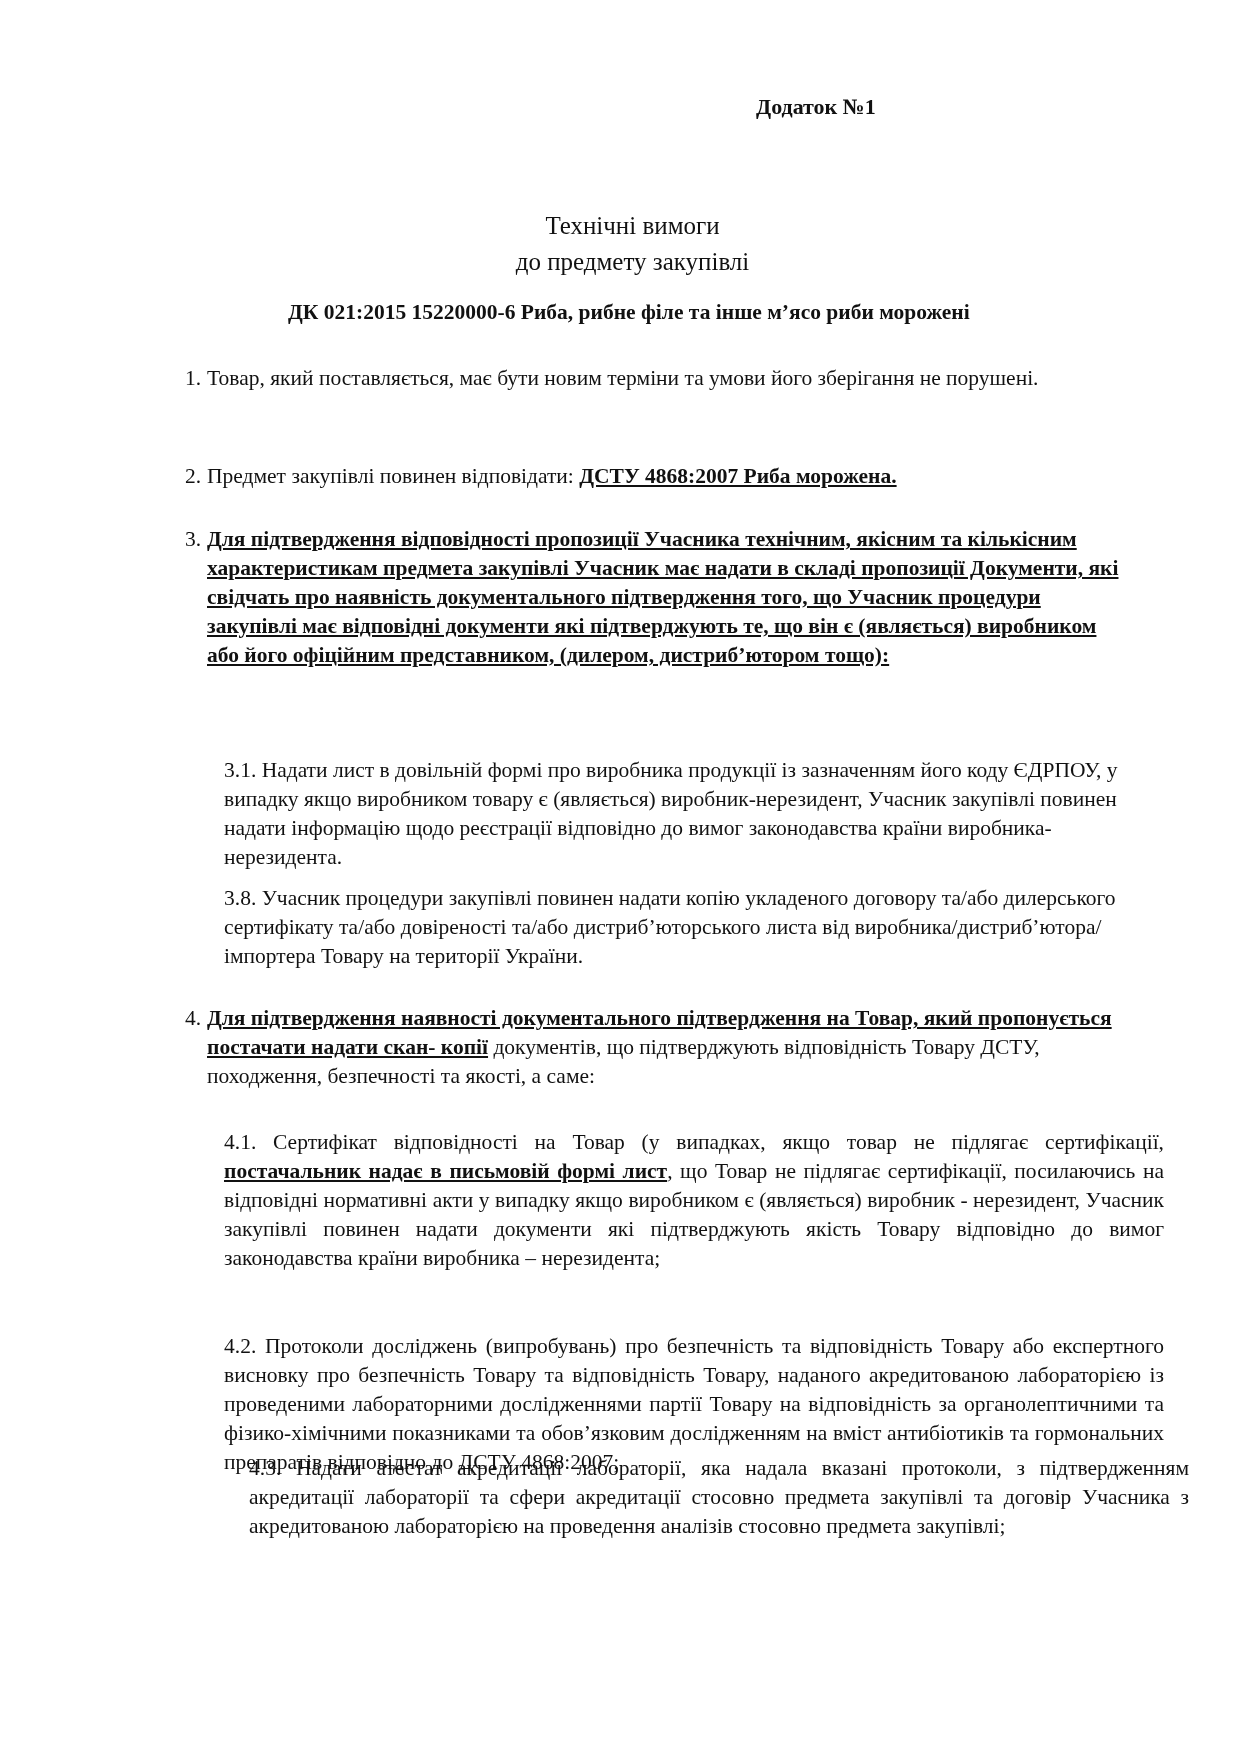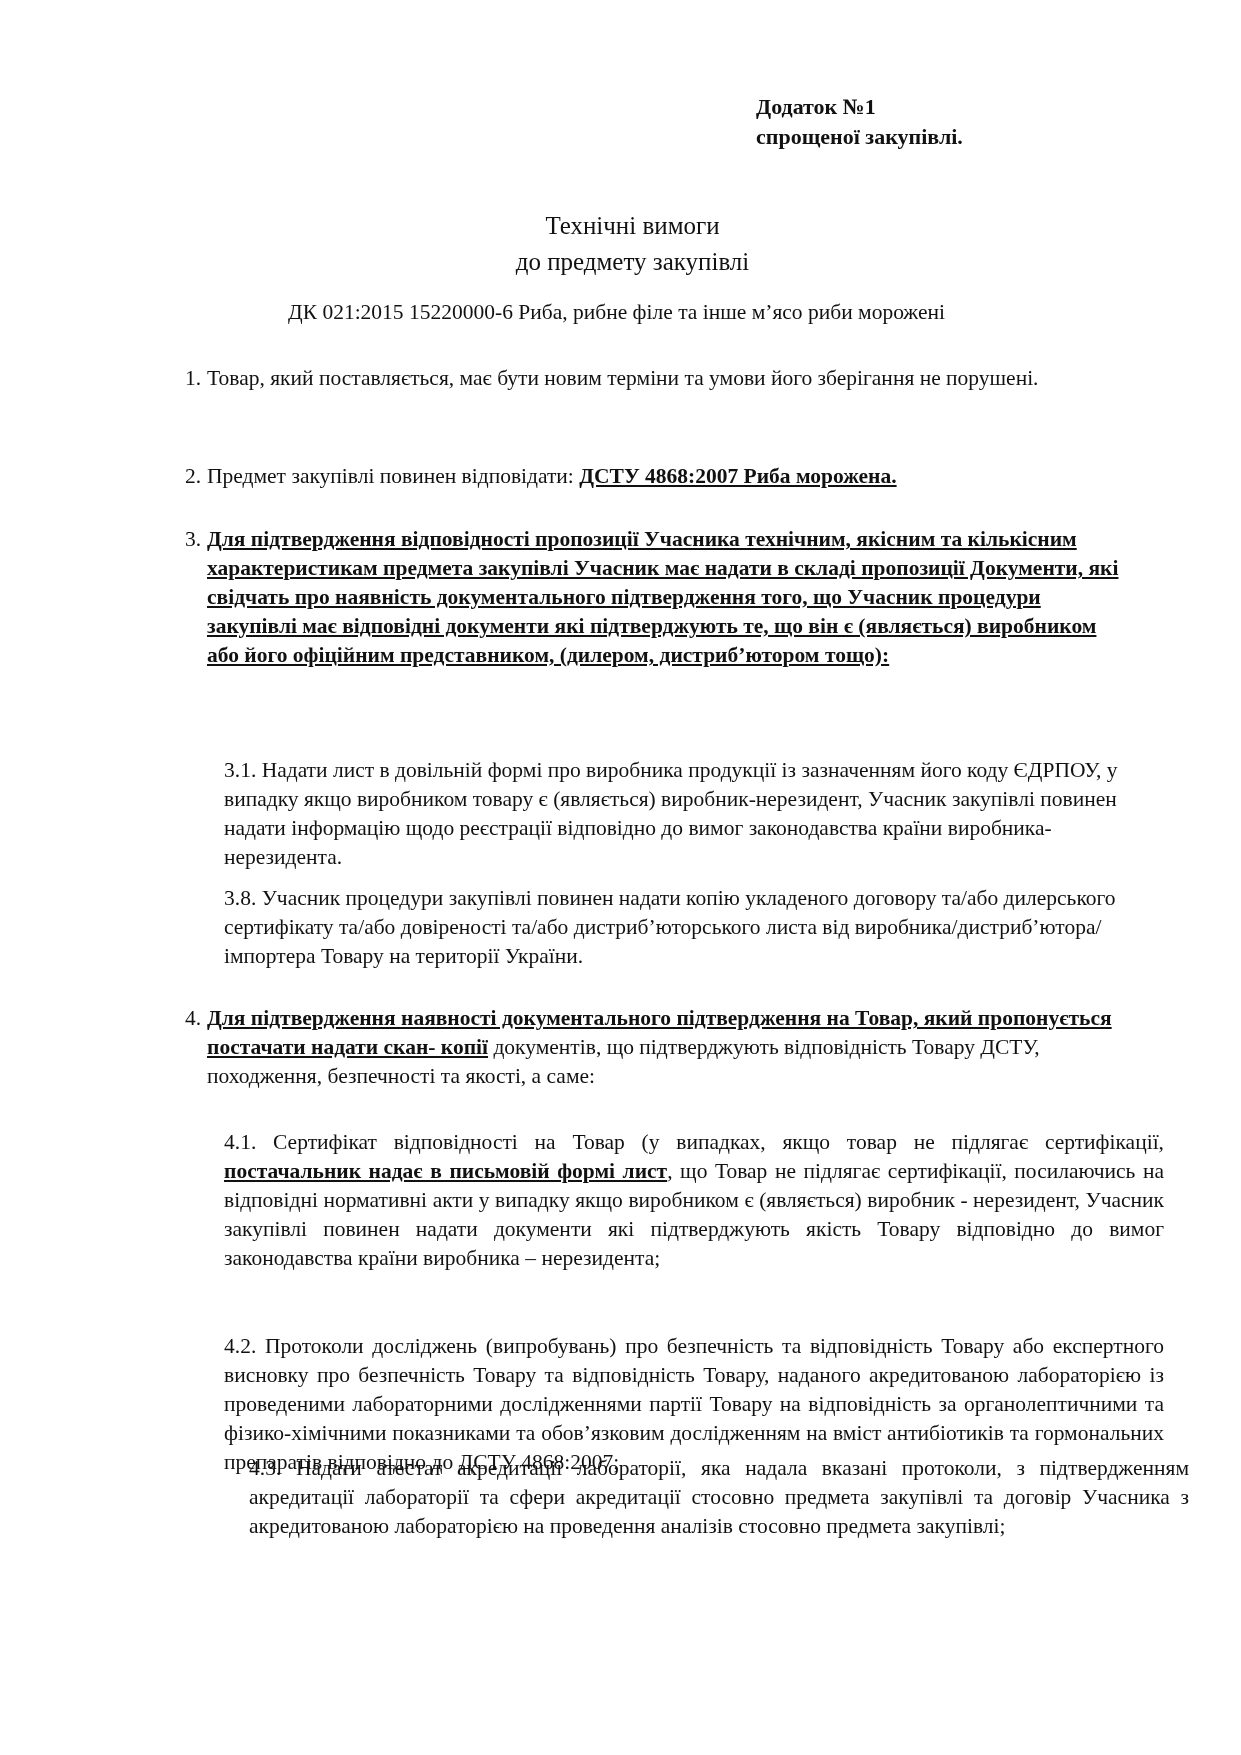--- a/index.html
+++ b/index.html
@@ -3,36 +3,35 @@
 <meta charset="utf-8">
 <style>
   html, body { margin: 0; padding: 0; background: #ffffff; }
   body { width: 1241px; height: 1755px; position: relative; overflow: hidden;
          font-family: "Liberation Serif", "DejaVu Serif", serif; color: #111; }
   .page { position: absolute; left: 0; top: 0; width: 1241px; height: 1755px; }
   .annex { position: absolute; left: 756px; top: 92px; font-weight: bold; font-size: 22px; line-height: 30px; }
   .annex div { white-space: nowrap; }
   .title { position: absolute; left: 0; width: 1241px; top: 208px; text-align: center;
            font-weight: normal; font-size: 25px; line-height: 36px; margin-left: 12px; }
-  .subtitle { position: absolute; left: 288px; top: 300px; font-weight: normal; font-size: 21.5px; white-space: nowrap; }
+  .subtitle { position: absolute; left: 288px; top: 300px; font-weight: bold; font-size: 21.5px; white-space: nowrap; }
   .item { position: absolute; left: 185px; width: 940px; font-size: 21.5px; line-height: 29px; }
   .item .num { position: absolute; left: 0; top: 0; }
   .item .body { margin-left: 22px; }
   .sub { position: absolute; left: 224px; width: 940px; font-size: 21.5px; line-height: 29px; }
   .justify { text-align: justify; }
   b { font-weight: bold; text-decoration: underline; }
 </style>
 </head>
 <body>
 
 <div class="page">
 
   <div class="annex">
     <div>Додаток №1</div>
-    <div>спрощеної закупівлі.</div>
   </div>
 
   <div class="title">
     <div>Технічні вимоги</div>
     <div>до предмету закупівлі</div>
   </div>
 
   <div class="subtitle">ДК 021:2015 15220000-6 Риба, рибне філе та інше м’ясо риби морожені</div>
 
   <div class="item" style="top:364px;">

